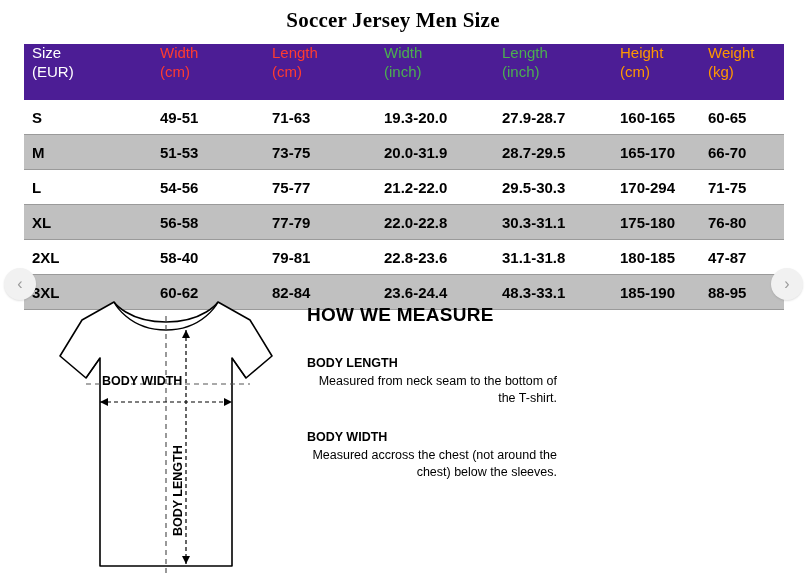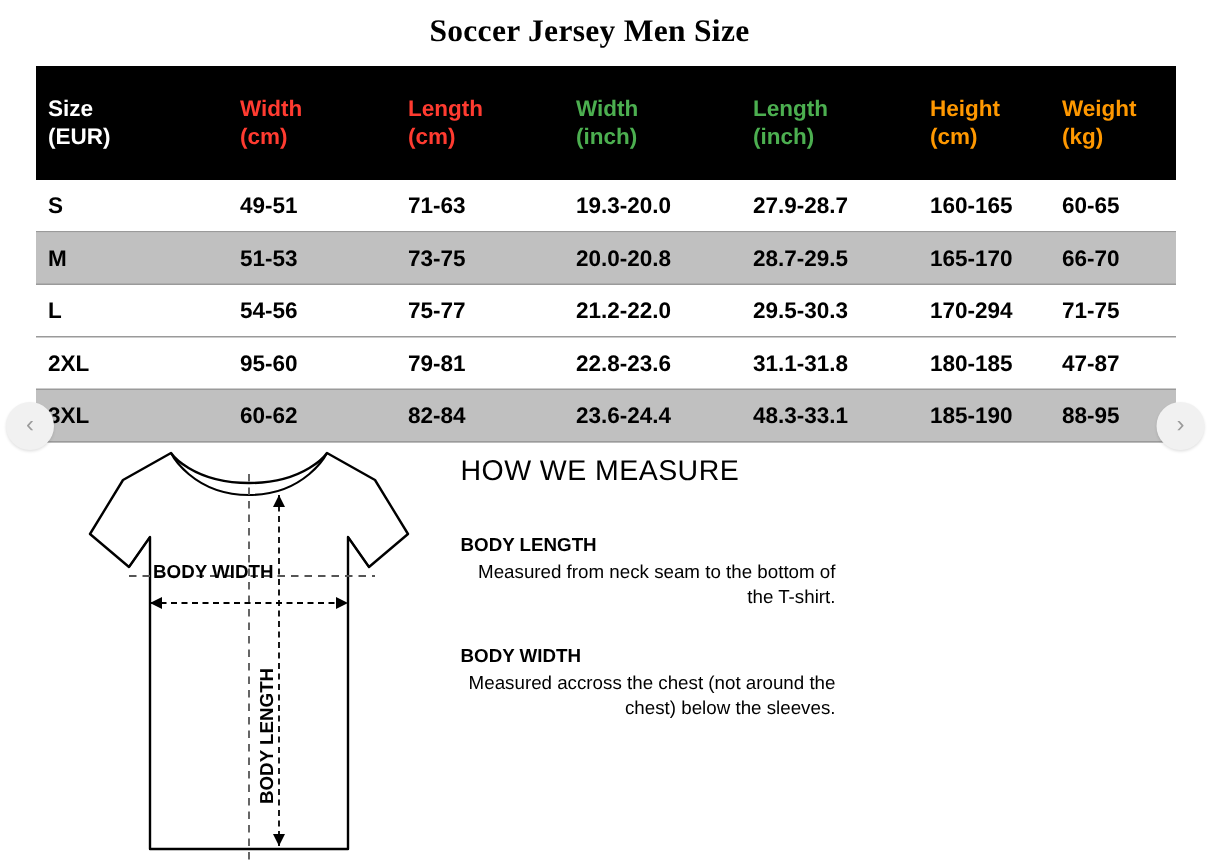--- a/index.html
+++ b/index.html
@@ -37,26 +37,26 @@
     width: 760px;
     border-collapse: collapse;
     table-layout: fixed;
   }
   .size-table th, .size-table td {
     text-align: left;
     padding: 0;
     vertical-align: middle;
   }
   .size-table thead th {
-    background: #000000;
+    background: #4c1d95;
     color: #ffffff;
     font-size: 15px;
-    font-weight: bold;
+    font-weight: normal;
     line-height: 1.25;
-    padding: 20px 0 8px 8px;
+    padding: 0 0 8px 8px;
     height: 48px;
     vertical-align: top;
   }
   .size-table tbody td {
     font-size: 15px;
     font-weight: bold;
     height: 28px;
     padding: 3px 0 3px 8px;
     border-bottom: 1px solid #9a9a9a;
   }
@@ -89,21 +89,21 @@
     position: absolute;
     left: 36px;
     top: 0px;
   }
 
   .how-title {
     position: absolute;
     left: 307px;
     top: 18px;
     font-size: 19px;
-    font-weight: normal;
+    font-weight: bold;
     letter-spacing: 0.3px;
   }
   .block {
     position: absolute;
     left: 307px;
     width: 250px;
   }
   .block.b1 { top: 70px; }
   .block.b2 { top: 144px; }
   .block-h {
@@ -190,37 +190,46 @@
       <td>71-63</td>
       <td>19.3-20.0</td>
       <td>27.9-28.7</td>
       <td>160-165</td>
       <td>60-65</td>
     </tr>
     <tr class="row-dark">
       <td>M</td>
       <td>51-53</td>
       <td>73-75</td>
-      <td>20.0-20.8</td>
+      <td>20.0-31.9</td>
       <td>28.7-29.5</td>
       <td>165-170</td>
       <td>66-70</td>
     </tr>
     <tr class="row-light">
       <td>L</td>
       <td>54-56</td>
       <td>75-77</td>
       <td>21.2-22.0</td>
       <td>29.5-30.3</td>
       <td>170-294</td>
       <td>71-75</td>
     </tr>
+    <tr class="row-dark">
+      <td>XL</td>
+      <td>56-58</td>
+      <td>77-79</td>
+      <td>22.0-22.8</td>
+      <td>30.3-31.1</td>
+      <td>175-180</td>
+      <td>76-80</td>
+    </tr>
     <tr class="row-light">
       <td>2XL</td>
-      <td>95-60</td>
+      <td>58-40</td>
       <td>79-81</td>
       <td>22.8-23.6</td>
       <td>31.1-31.8</td>
       <td>180-185</td>
       <td>47-87</td>
     </tr>
     <tr class="row-dark">
       <td>3XL</td>
       <td>60-62</td>
       <td>82-84</td>

